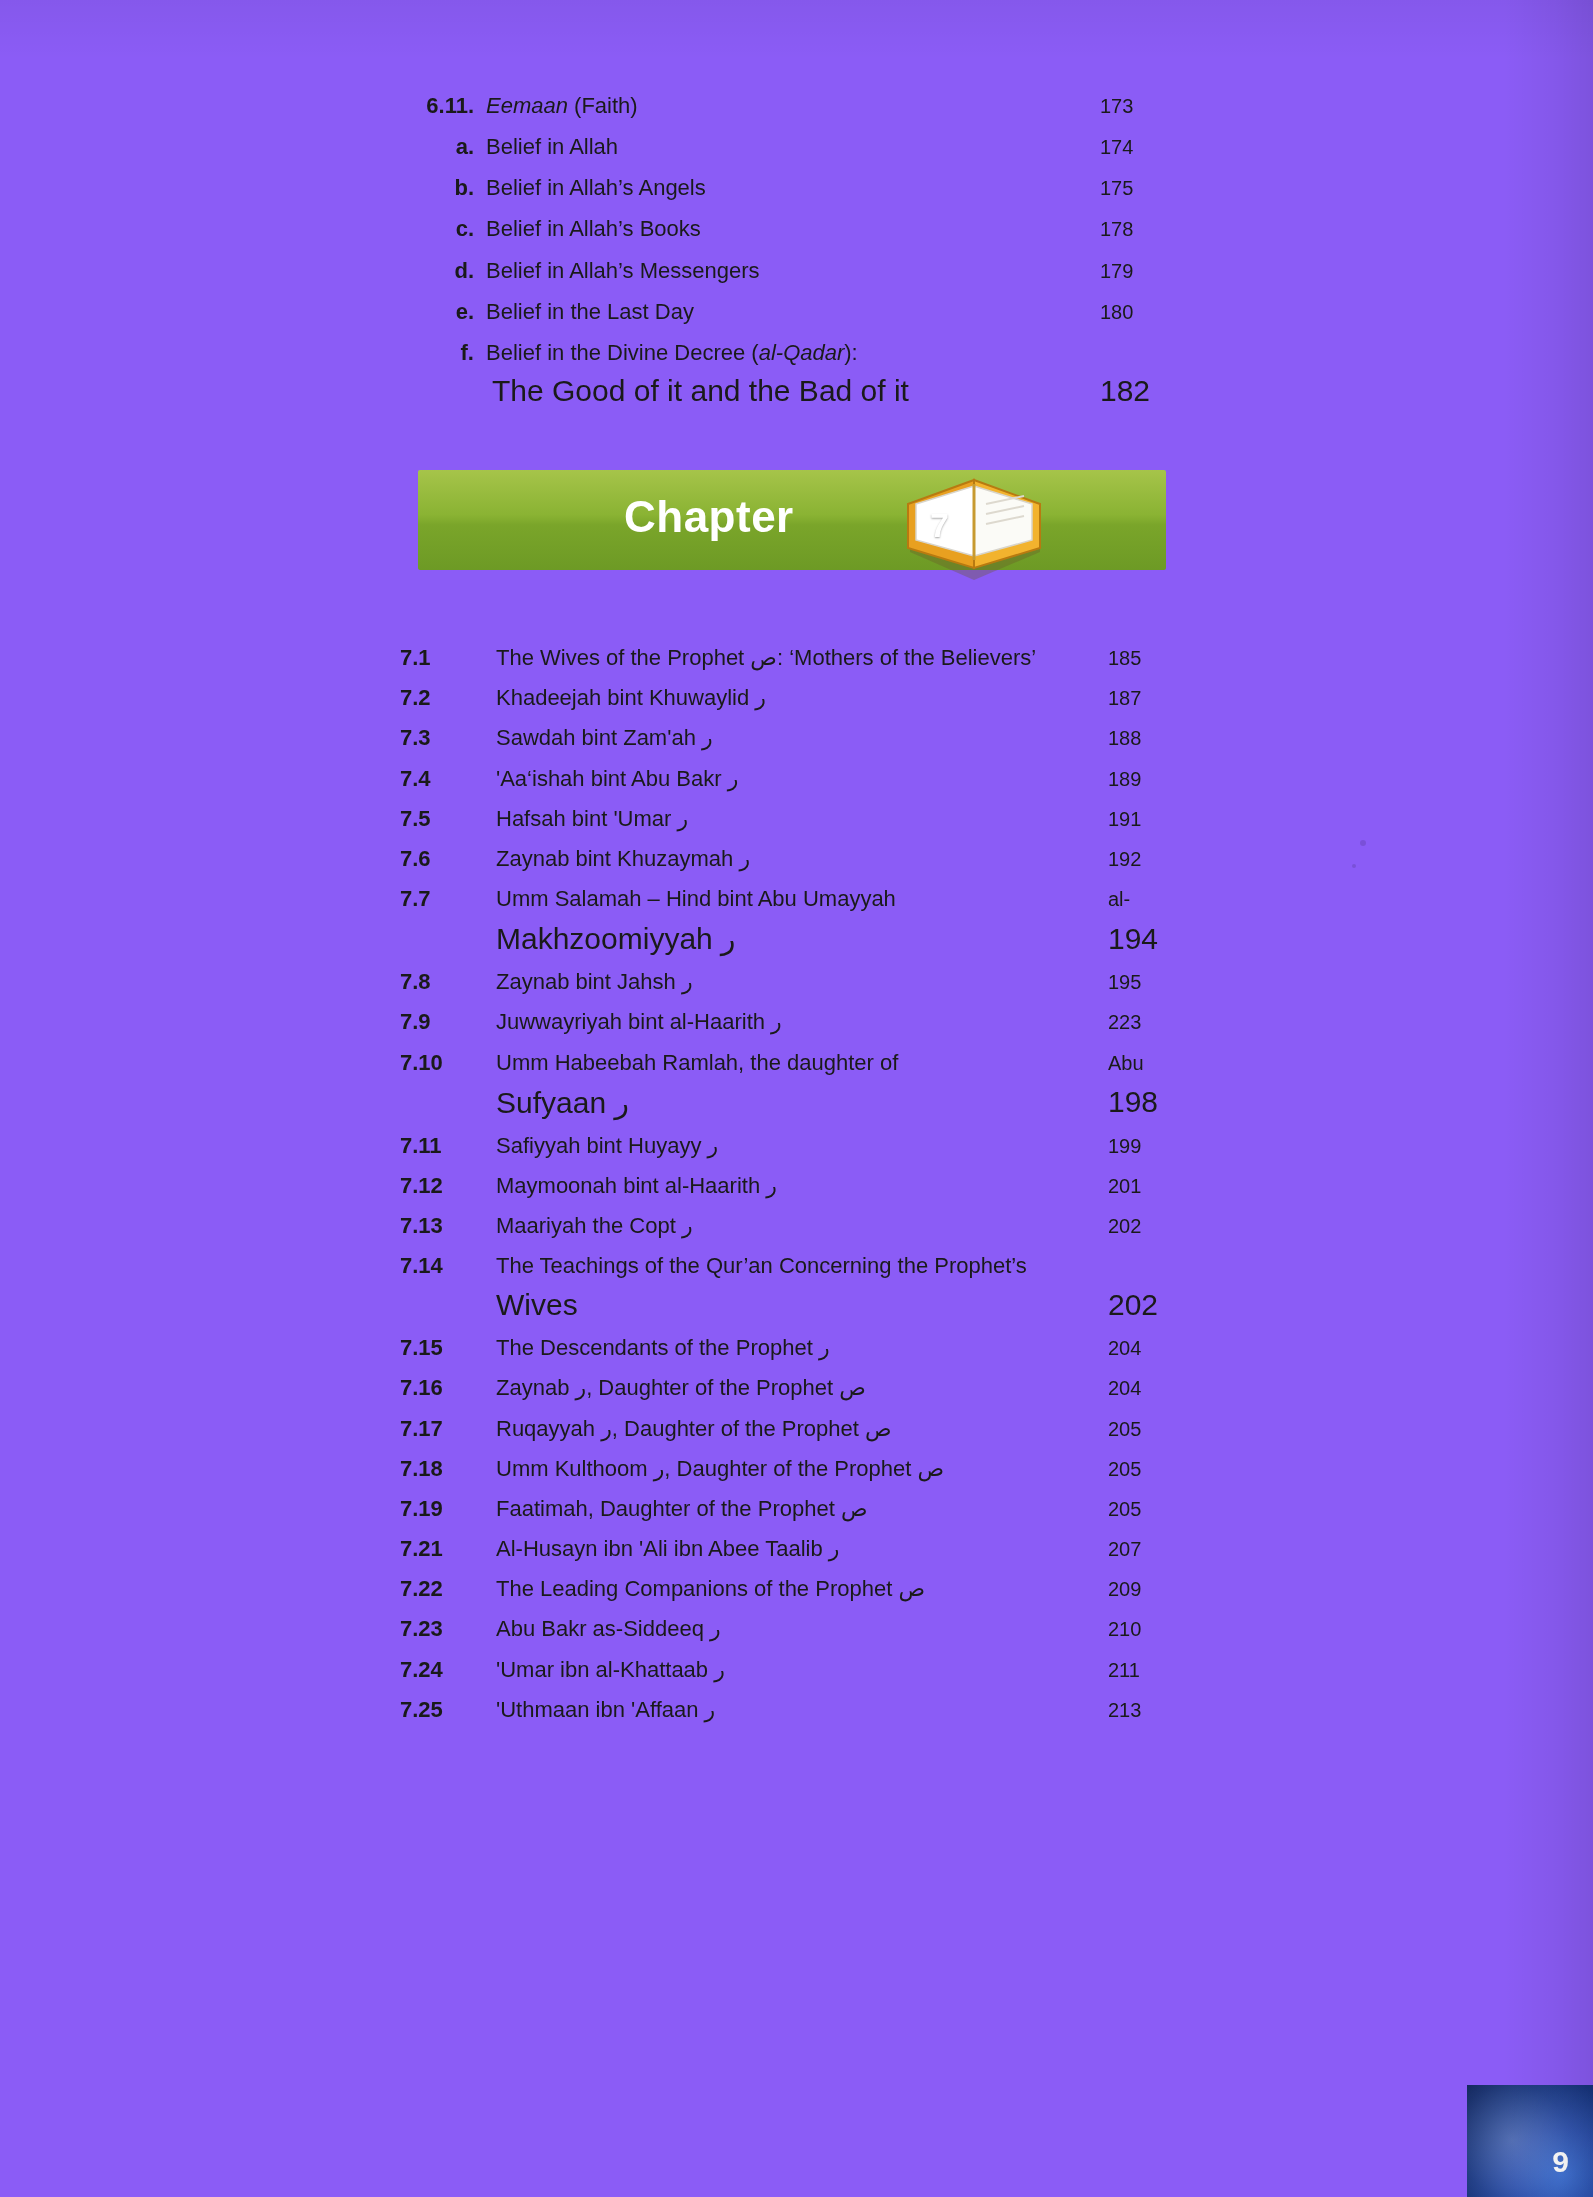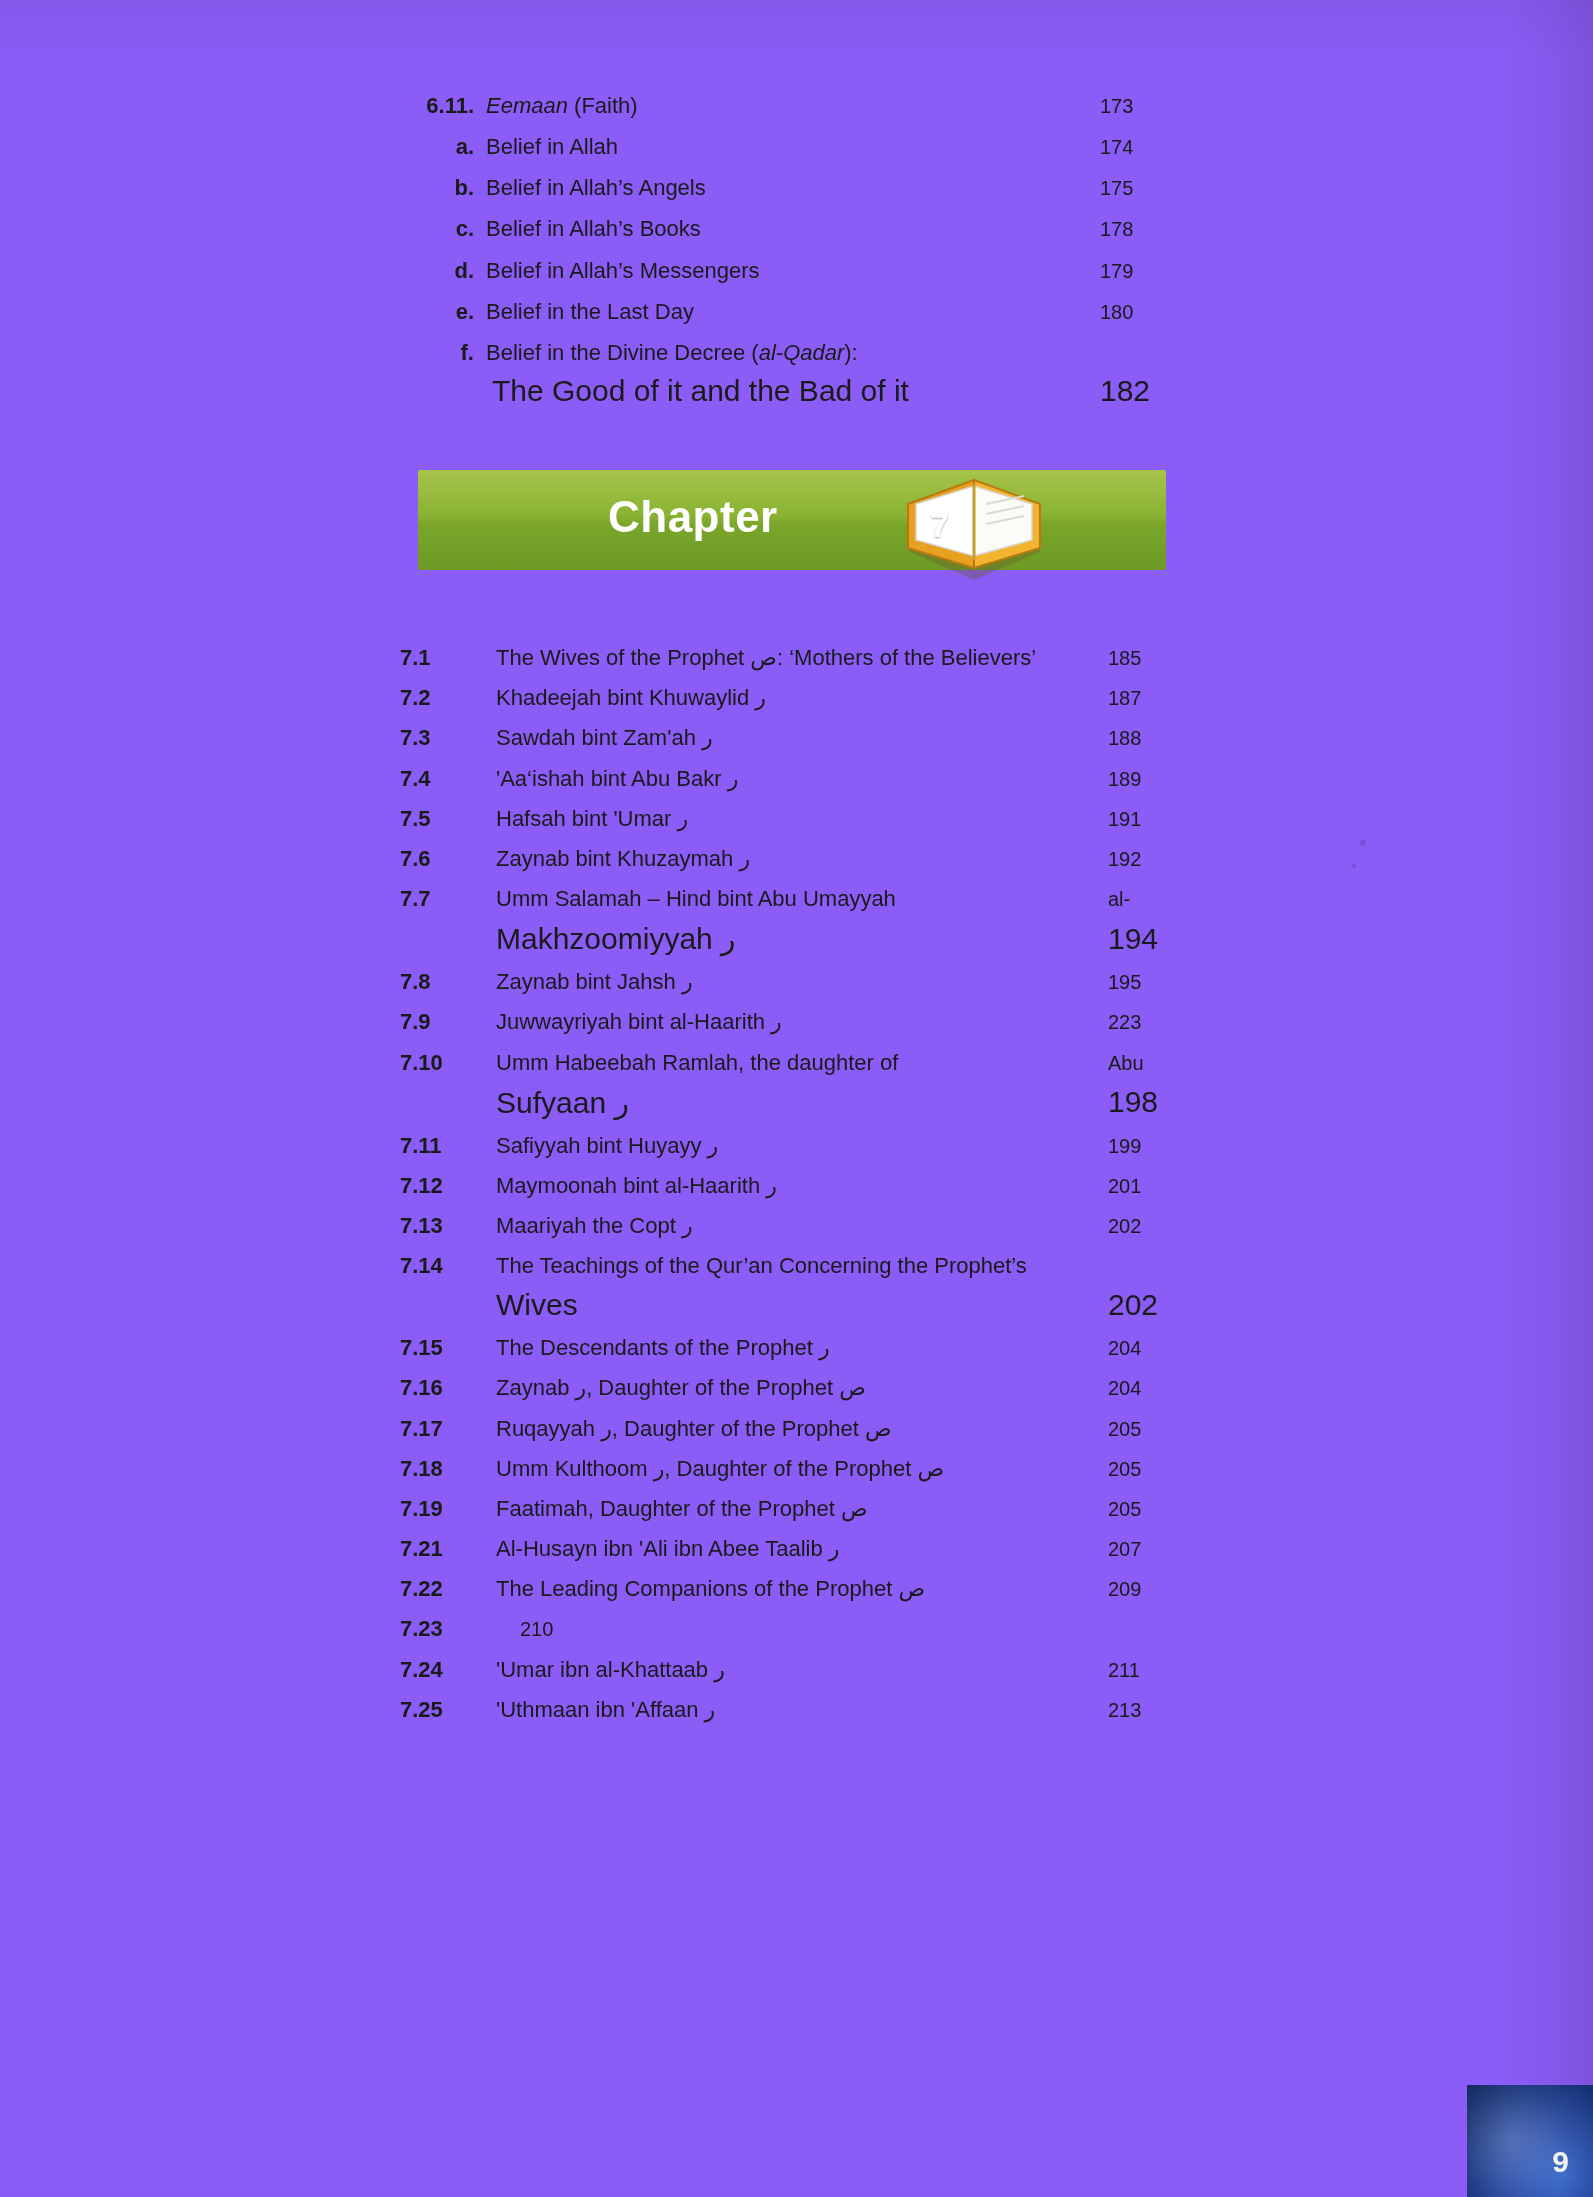--- a/index.html
+++ b/index.html
@@ -104,21 +104,21 @@
     border-radius: 2px;
     display: flex;
     align-items: center;
     overflow: visible;
   }
   .chapter-banner .chap-word {
     color: #ffffff;
     font-size: 44px;
     font-weight: bold;
     position: absolute;
-    left: 190px;
+    left: 206px;
     top: 22px;
     letter-spacing: 0.5px;
   }
   .book-icon {
     position: absolute;
     left: 482px;
     top: -14px;
     width: 150px;
     height: 130px;
   }
@@ -409,20 +409,21 @@
         <span class="title">Al-Husayn ibn 'Ali ibn Abee Taalib ر</span>
         <span class="page-no">207</span>
       </div>
       <div class="row">
         <span class="num">7.22</span>
         <span class="title">The Leading Companions of the Prophet ص</span>
         <span class="page-no">209</span>
       </div>
       <div class="row">
         <span class="num">7.23</span>
+        <span class="title">Abu Bakr as-Siddeeq ر</span>
         <span class="page-no">210</span>
       </div>
       <div class="row">
         <span class="num">7.24</span>
         <span class="title">'Umar ibn al-Khattaab ر</span>
         <span class="page-no">211</span>
       </div>
       <div class="row">
         <span class="num">7.25</span>
         <span class="title">'Uthmaan ibn 'Affaan ر</span>

